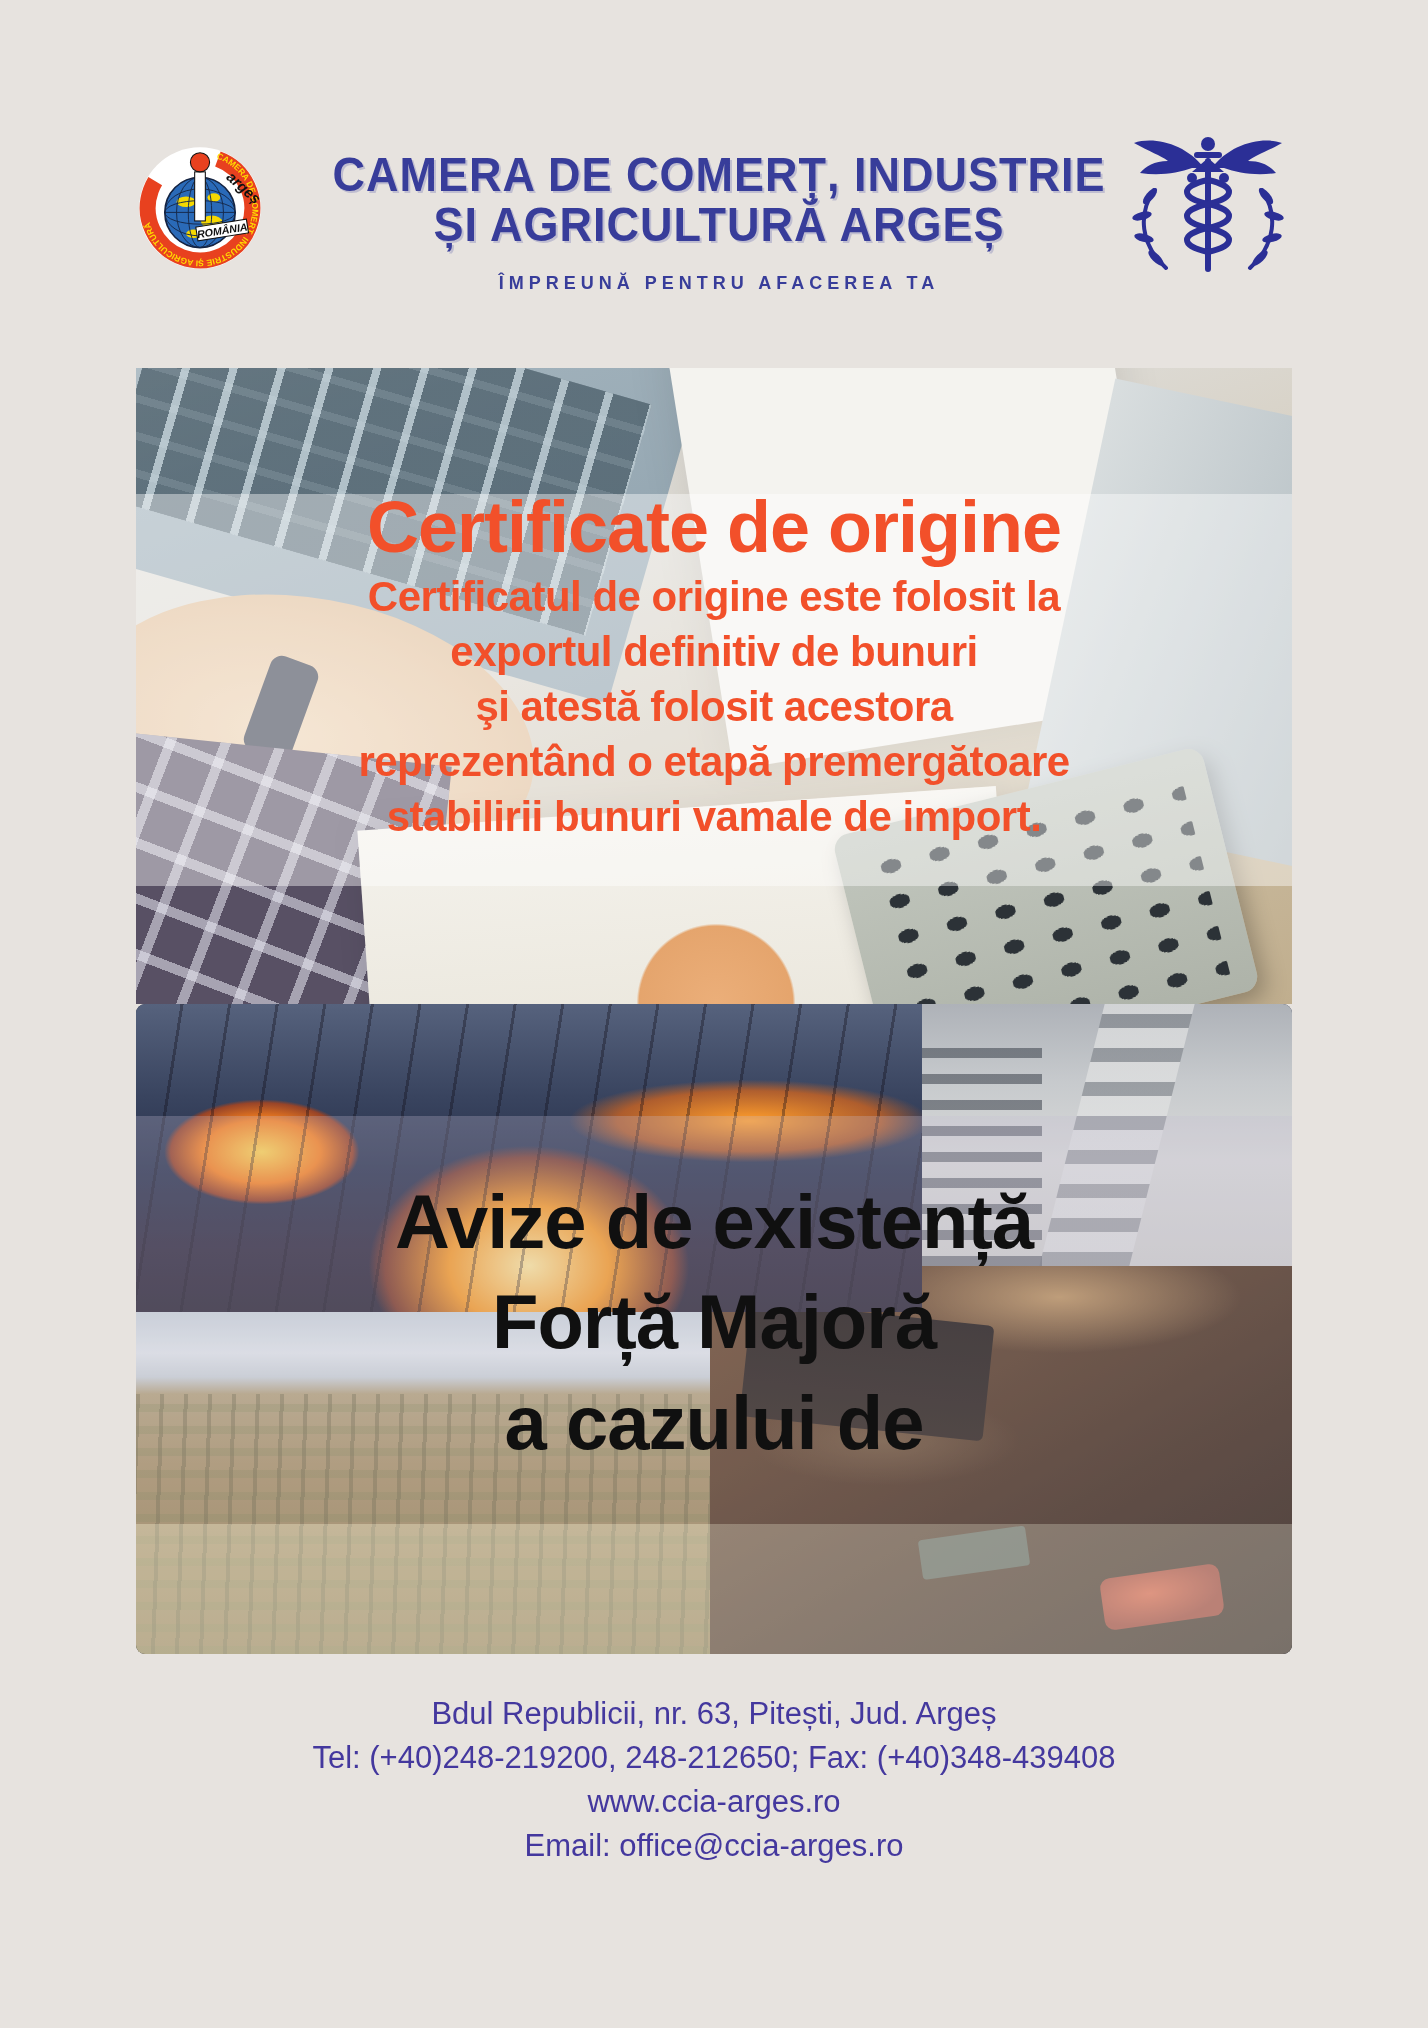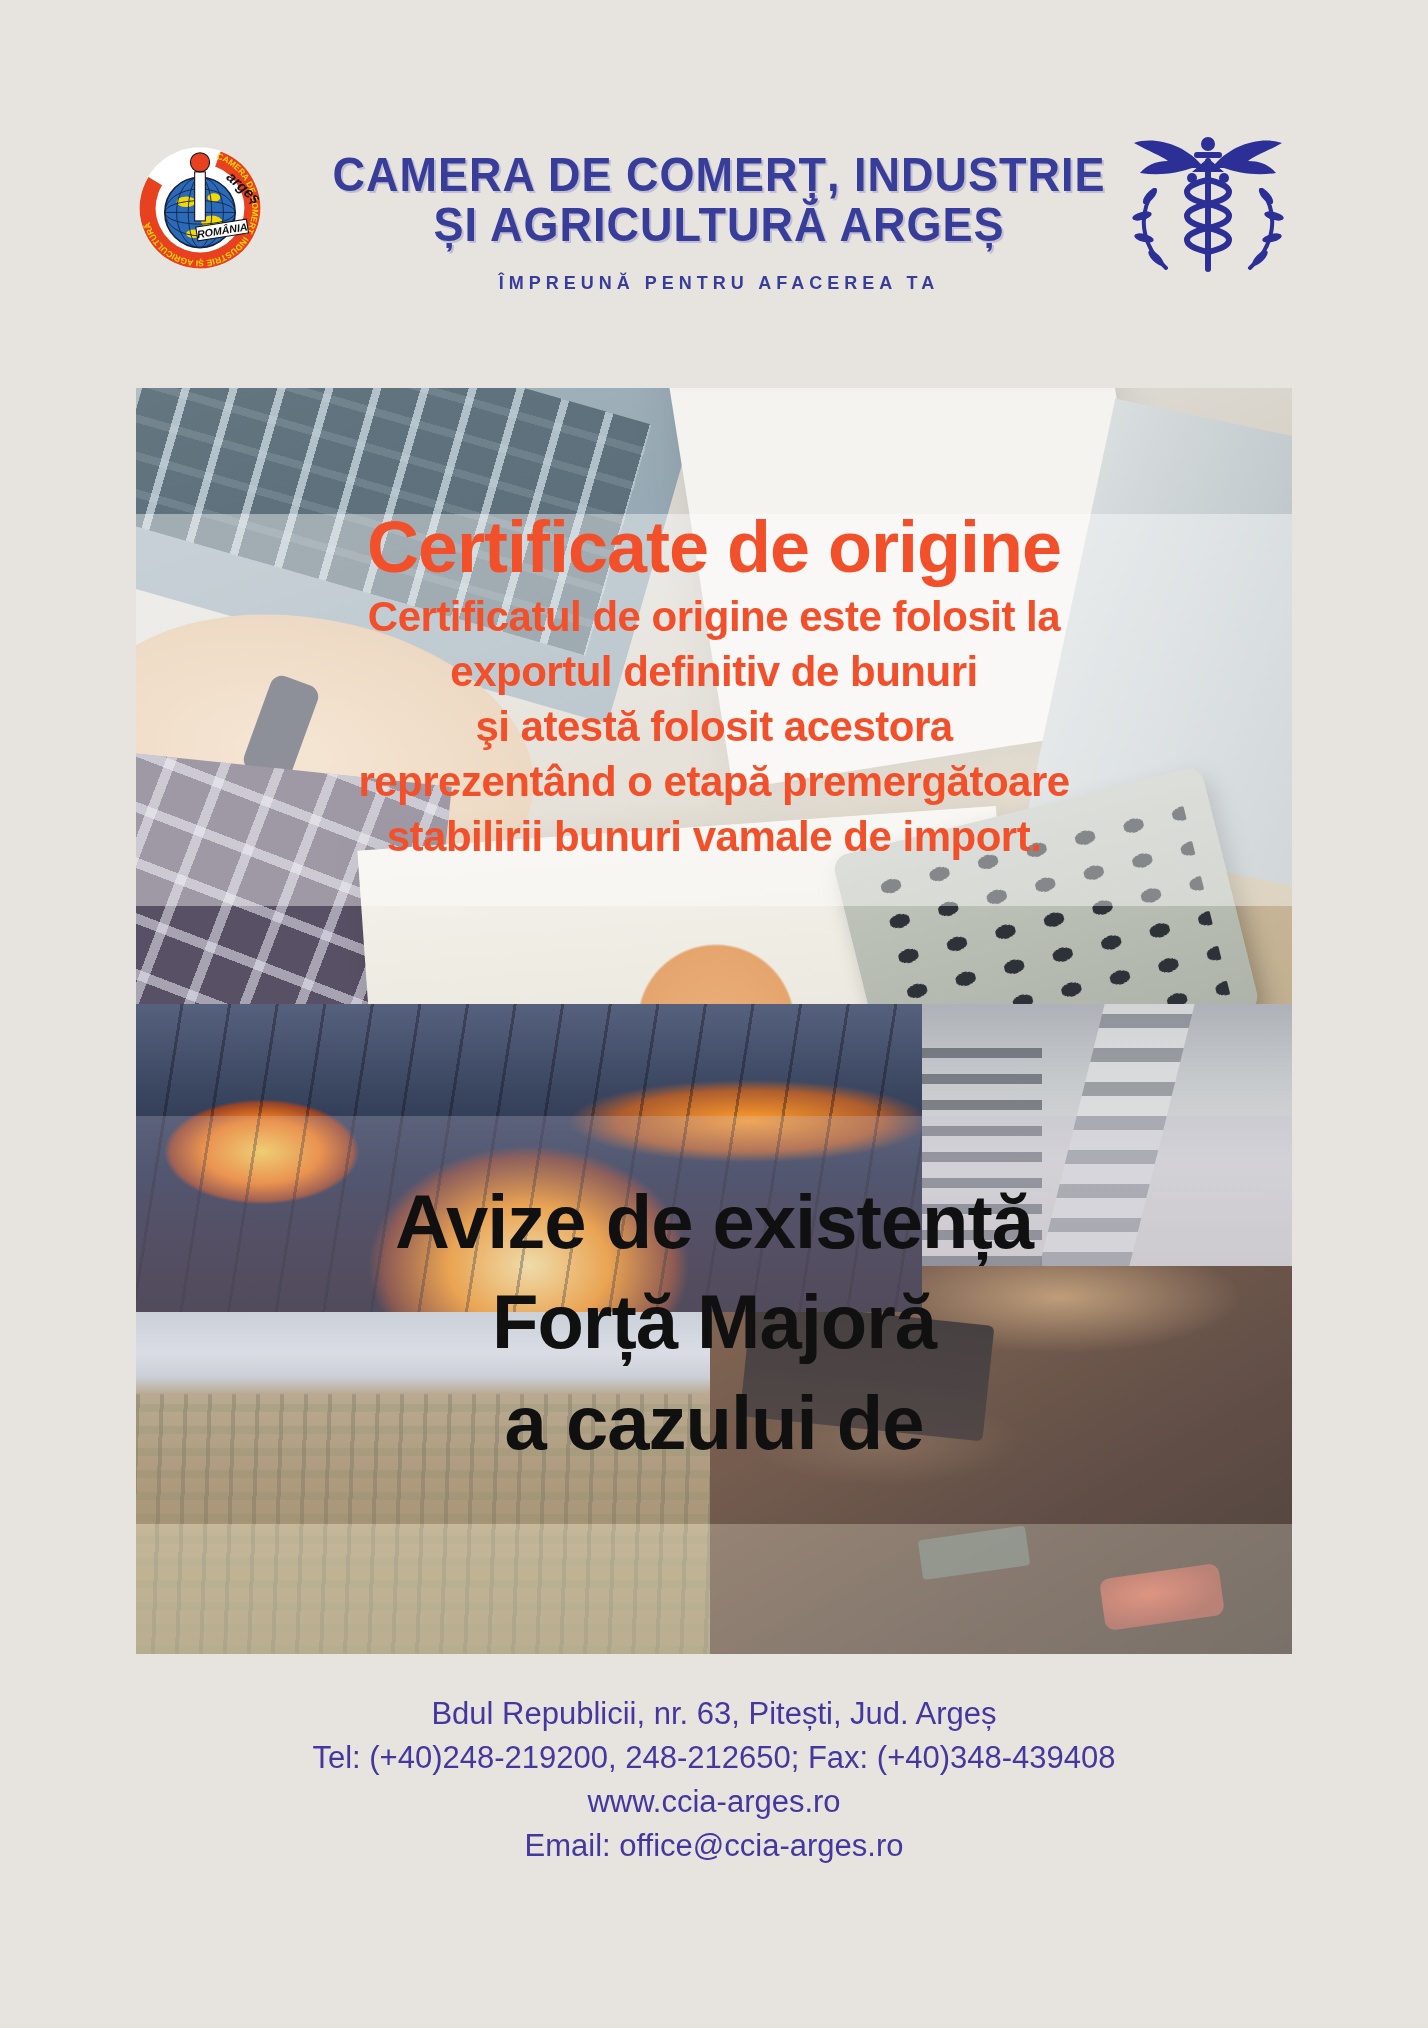--- a/index.html
+++ b/index.html
@@ -20,21 +20,21 @@
     transform:scaleY(1.05);
   }
   .subtitle {
     margin-top:24px; font-size:18px; font-weight:bold; color:#383d9a;
     letter-spacing:5px;
   }
   .emblem-wrap { position:absolute; right:120px; top:128px; width:200px; height:150px; }
 
   
   .photo-desk {
-    position:absolute; left:136px; top:388px; width:1156px; height:636px; overflow:hidden;
+    position:absolute; left:136px; top:368px; width:1156px; height:636px; overflow:hidden;
     background:linear-gradient(160deg,#e9e7e2 0%,#dcd9d2 35%,#d2c9b8 60%,#c9b99c 80%,#c0ae8e 100%);
   }
   .d-laptop {
     position:absolute; left:-70px; top:-80px; width:600px; height:340px;
     transform:rotate(16deg); border-radius:10px;
     background:linear-gradient(145deg,#c6d0d5 0%,#9fb0ba 45%,#8da0ac 100%);
   }
   .d-laptop::after {
     content:""; position:absolute; inset:40px 40px 60px 60px; opacity:.8;
     background:
@@ -92,21 +92,21 @@
     position:absolute; left:0; top:126px; width:100%; height:392px;
     background:rgba(255,255,255,.42);
   }
   .cert-text { position:absolute; left:0; right:0; top:118px; text-align:center; color:#f2502a; }
   .cert-title { font-size:72px; font-weight:800; letter-spacing:-1px; line-height:1.15; }
   .cert-line  { font-size:42px; font-weight:800; line-height:1.31; letter-spacing:-0.5px; }
 
   
   .collage {
     position:absolute; left:136px; top:1004px; width:1156px; height:650px;
-    overflow:hidden; background:#2a3146;
+    overflow:hidden; background:#2a3146;border-radius:9px;
   }
   .ph { position:absolute; }
   .ph-fire {
     left:0; top:0; width:786px; height:308px;
     background:
       radial-gradient(ellipse 130px 70px at 16% 48%, #ffd44e 0%, #f8821e 45%, rgba(205,70,12,.65) 70%, transparent 75%),
       radial-gradient(ellipse 200px 150px at 50% 85%, #ffe79a 0%, #f89a22 40%, rgba(190,70,20,.55) 72%, transparent 80%),
       radial-gradient(ellipse 240px 55px at 78% 38%, #ff9e2c 0%, rgba(225,105,25,.7) 55%, transparent 75%),
       linear-gradient(180deg,#56627d 0%,#39445f 30%,#262f4a 55%,#2a2438 80%,#241f2e 100%);
   }

